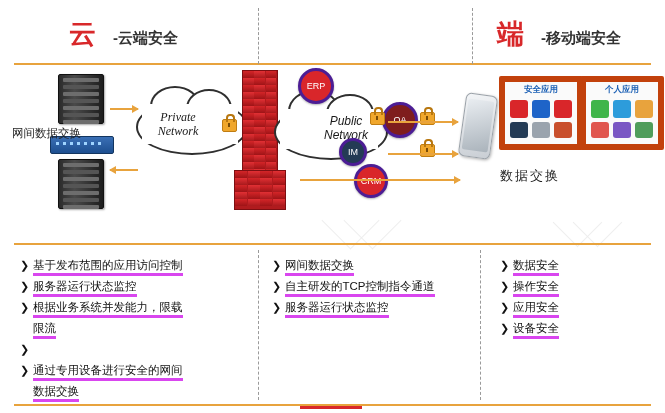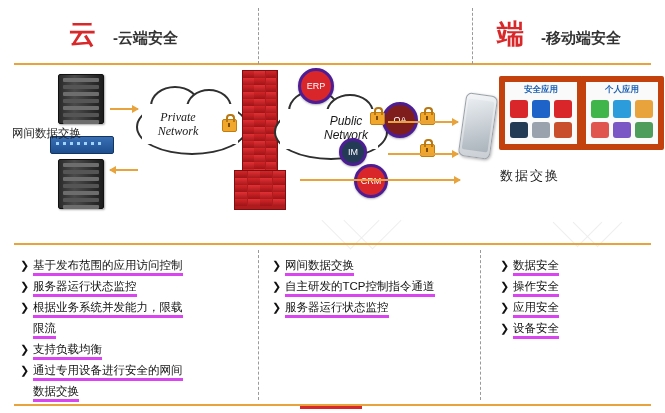--- a/index.html
+++ b/index.html
@@ -341,21 +341,20 @@
     </div>
     <div class="bullet" style="left:20px;top:54px;">
       <span class="chev">❯</span>
       <span class="btxt ul">根据业务系统并发能力，限载</span>
     </div>
     <div class="bullet" style="left:33px;top:75px;">
       <span class="btxt ul">限流</span>
     </div>
     <div class="bullet" style="left:20px;top:96px;">
       <span class="chev">❯</span>
-      <span class="btxt ul">支持负载均衡</span>
     </div>
     <div class="bullet" style="left:20px;top:117px;">
       <span class="chev">❯</span>
       <span class="btxt ul">通过专用设备进行安全的网间</span>
     </div>
     <div class="bullet" style="left:33px;top:138px;">
       <span class="btxt ul">数据交换</span>
     </div>
 
     <div class="bullet" style="left:272px;top:12px;">

